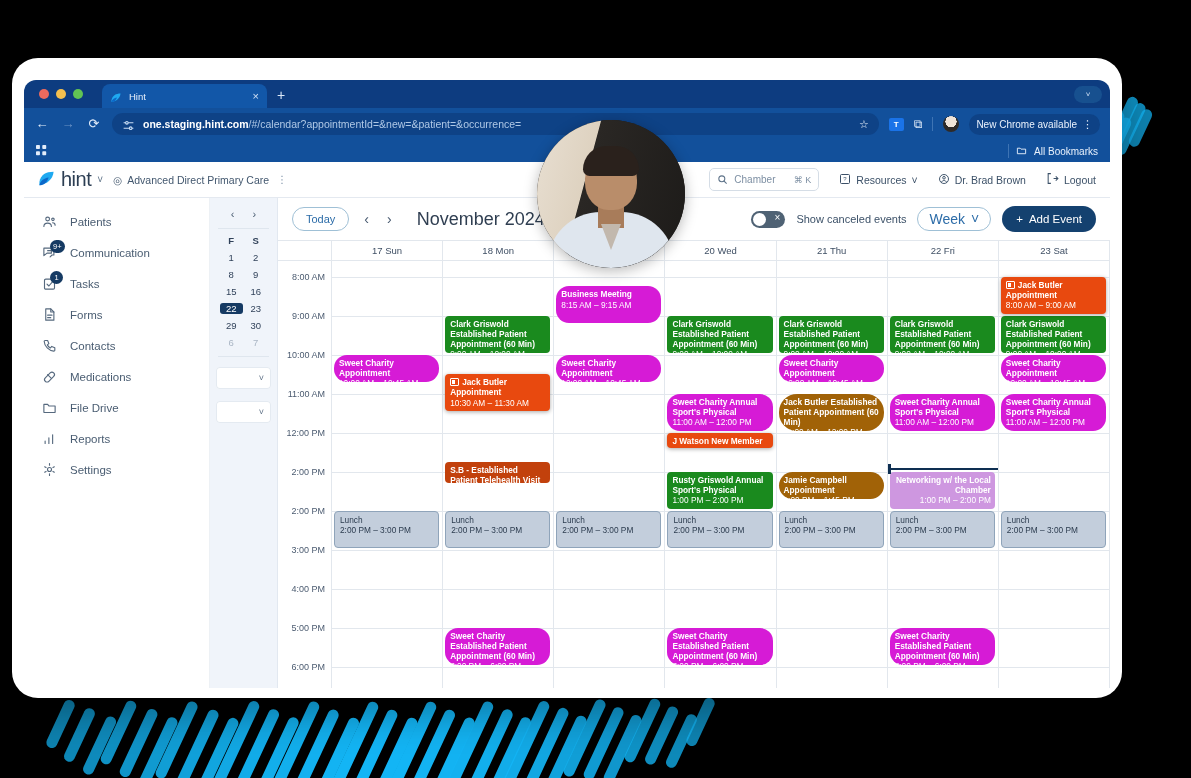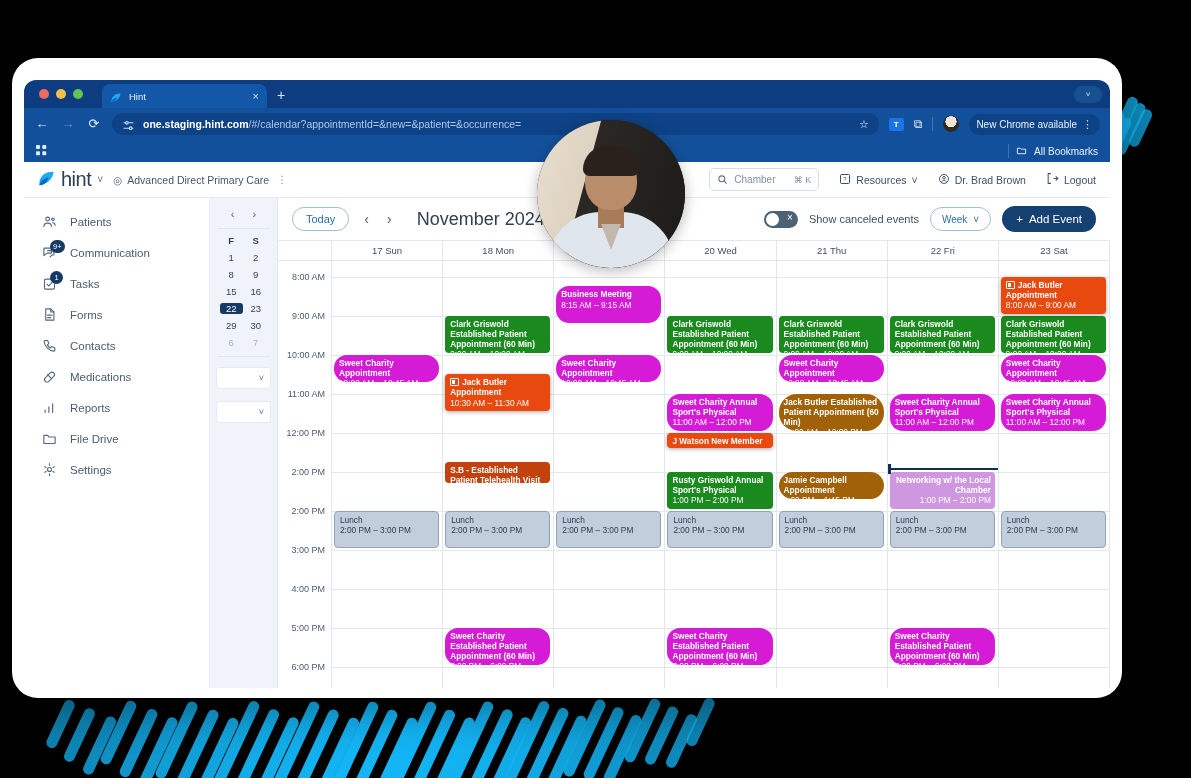--- a/index.html
+++ b/index.html
@@ -124,21 +124,21 @@
                color:#2C6CA8; font-size:11px; display:flex; align-items:center; }
   .nav-arrow { font-size:14px; color:#46586E; padding:0 3px; }
   .cal-title { font-size:18px; color:#2F3E51; margin-left:10px; white-space:nowrap; }
   .tool-right { margin-left:auto; display:flex; align-items:center; gap:11px; }
   .toggle { width:34px; height:17px; border-radius:9px; background:#4F6274; position:relative; }
   .toggle .knob { position:absolute; left:2px; top:2px; width:13px; height:13px;
                   border-radius:50%; background:#fff; }
   .toggle .xm { position:absolute; right:5px; top:1px; font-size:10px; color:#fff; }
   .tool-lbl { font-size:11px; color:#3C5168; }
   .btn-week { height:24px; padding:0 11px; border-radius:12px; border:1px solid #9FC0D6;
-              color:#2C6CA8; font-size:10px; display:flex; align-items:center; gap:6px; }
+              color:#2C6CA8; font-size:14px; display:flex; align-items:center; gap:6px; }
   .btn-add { height:26px; padding:0 14px; border-radius:13px; background:#14416F; color:#fff;
              font-size:11.5px; display:flex; align-items:center; gap:6px; }
 
   .cal-grid { flex:1; display:flex; flex-direction:column; min-height:0; }
   .cal-head { display:flex; border-top:1px solid #E2E7ED; border-bottom:1px solid #E2E7ED; height:21px; }
   .gutter-head { width:54px; flex:0 0 54px; border-right:1px solid #E2E7ED; }
   .day-head { flex:1; text-align:center; font-size:9.5px; color:#3F4F64; line-height:20px;
               border-right:1px solid #E2E7ED; }
   .cal-scroll { flex:1; display:flex; position:relative; overflow:hidden; }
   .gutter { width:54px; flex:0 0 54px; border-right:1px solid #E2E7ED; position:relative; }
@@ -427,31 +427,31 @@
           </div>
           <div class="nav-item">
             <span class="nav-ic"><svg viewBox="0 0 24 24" width="15" height="15" fill="none" stroke="#56697E" stroke-width="1.8" stroke-linecap="round" stroke-linejoin="round">
                 <rect x="2.5" y="9" width="19" height="8" rx="4" transform="rotate(-45 12 13)"></rect>
                 <line x1="9" y1="9" x2="15" y2="15"></line>
               </svg></span>
             <span>Medications</span>
           </div>
           <div class="nav-item">
             <span class="nav-ic"><svg viewBox="0 0 24 24" width="15" height="15" fill="none" stroke="#56697E" stroke-width="1.8" stroke-linecap="round" stroke-linejoin="round">
+                <path d="M3 7h6l2 2.5h10V19a1 1 0 0 1-1 1H4a1 1 0 0 1-1-1z"></path>
+              </svg></span>
+            <span>File Drive</span>
+          </div>
+          <div class="nav-item">
+            <span class="nav-ic"><svg viewBox="0 0 24 24" width="15" height="15" fill="none" stroke="#56697E" stroke-width="1.8" stroke-linecap="round" stroke-linejoin="round">
                 <line x1="5" y1="16" x2="5" y2="20"></line>
                 <line x1="11" y1="11" x2="11" y2="20"></line>
                 <line x1="17" y1="6" x2="17" y2="20"></line>
               </svg></span>
             <span>Reports</span>
-          </div>
-          <div class="nav-item">
-            <span class="nav-ic"><svg viewBox="0 0 24 24" width="15" height="15" fill="none" stroke="#56697E" stroke-width="1.8" stroke-linecap="round" stroke-linejoin="round">
-                <path d="M3 7h6l2 2.5h10V19a1 1 0 0 1-1 1H4a1 1 0 0 1-1-1z"></path>
-              </svg></span>
-            <span>File Drive</span>
           </div>
           <div class="nav-item">
             <span class="nav-ic"><svg viewBox="0 0 24 24" width="15" height="15" fill="none" stroke="#56697E" stroke-width="1.8" stroke-linecap="round" stroke-linejoin="round">
                 <circle cx="12" cy="12" r="3.2"></circle>
                 <path d="M12 2.5v2.6M12 18.9v2.6M4.3 7.6l2.2 1.3M17.5 15.1l2.2 1.3M4.3 16.4l2.2-1.3M17.5 8.9l2.2-1.3"></path>
               </svg></span>
             <span>Settings</span>
           </div>
         </nav>
 

